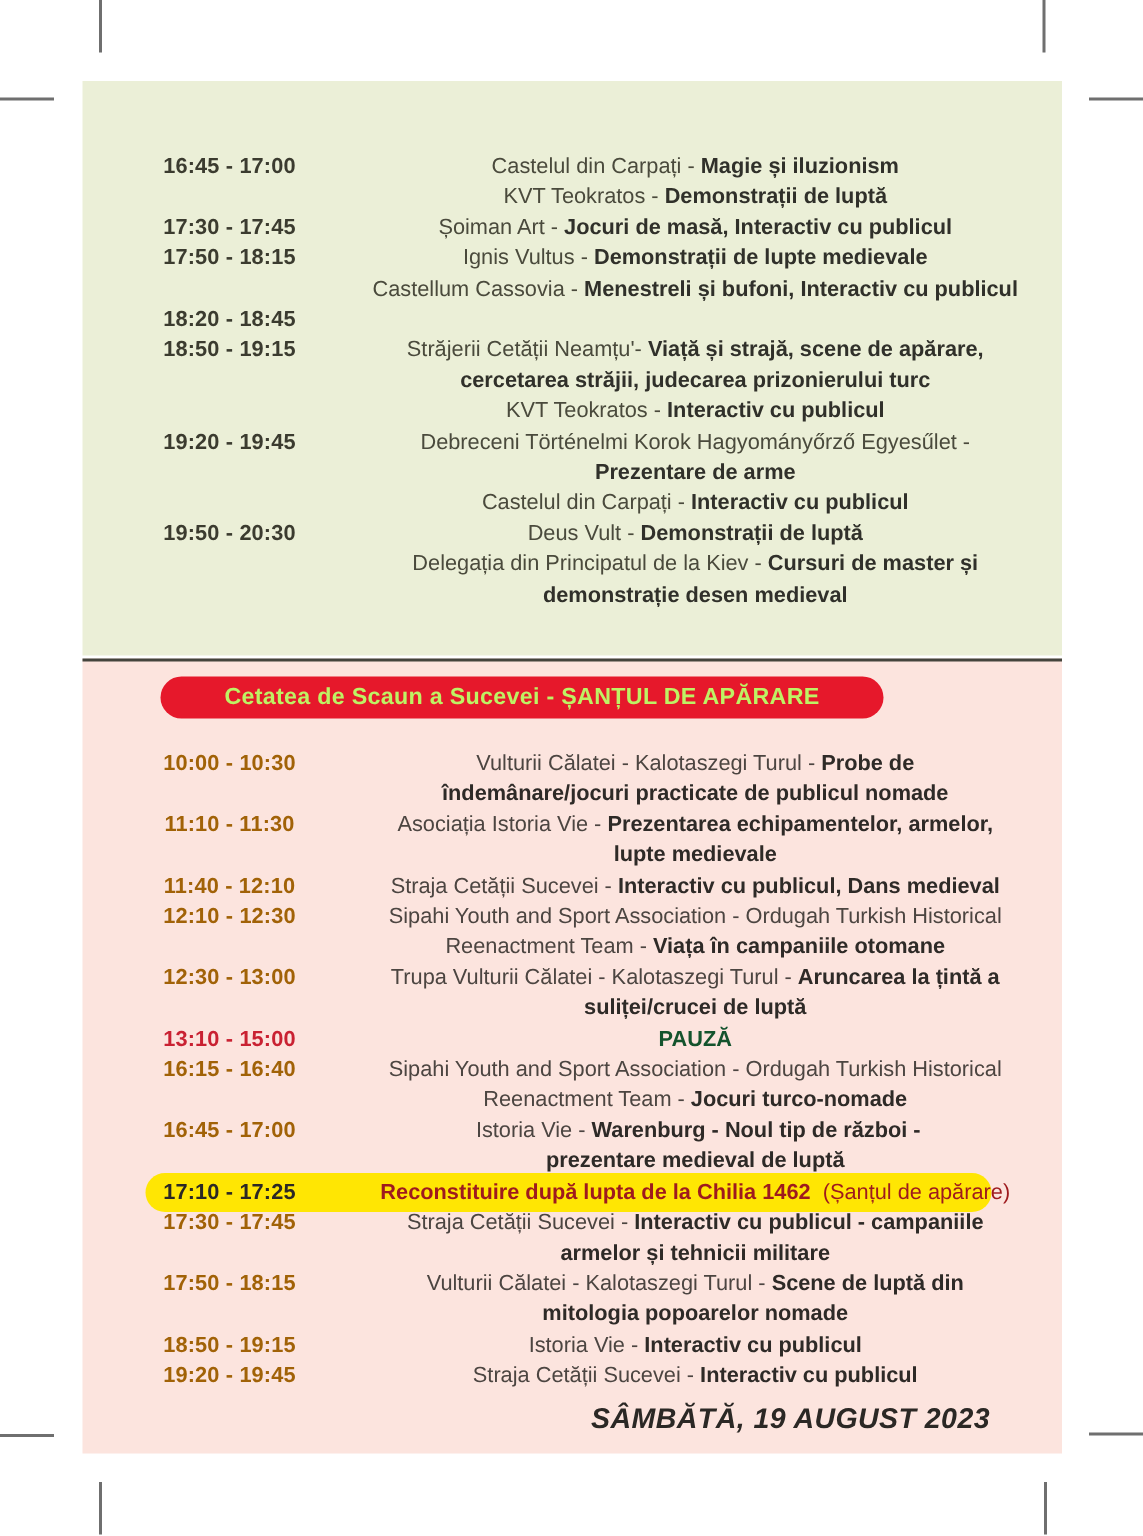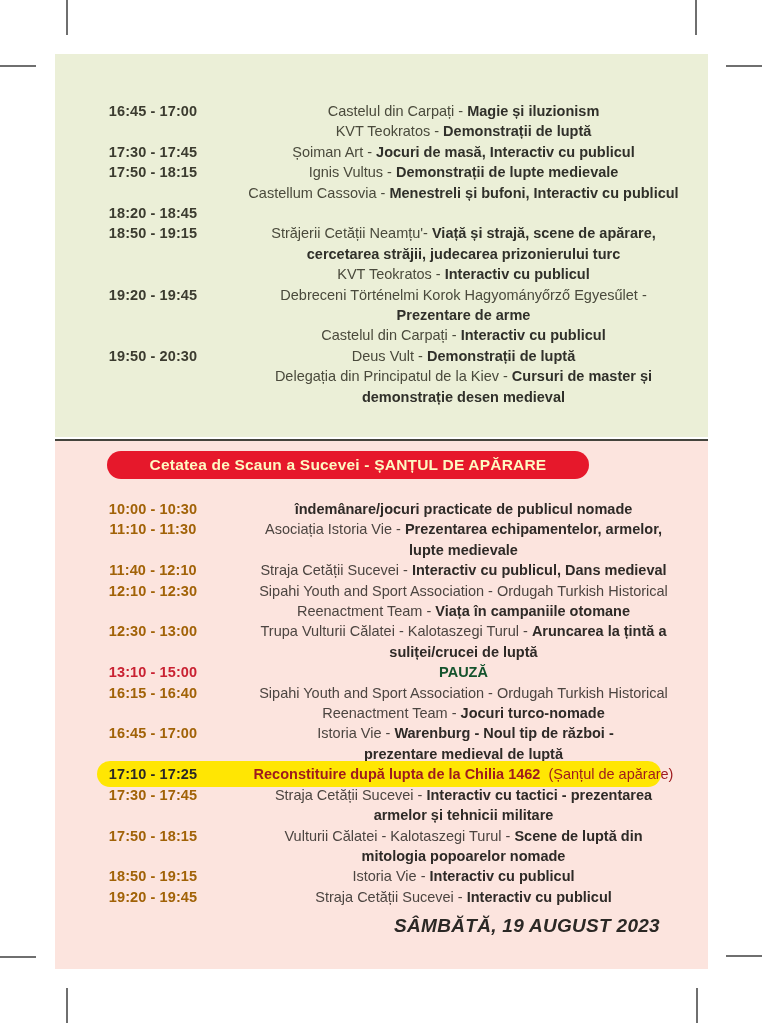--- a/index.html
+++ b/index.html
@@ -30,21 +30,21 @@
   .seg-rb{color:#14532d;font-weight:bold;}
   .seg-mb{color:#9e1a1e;font-weight:bold;}
   .seg-m{color:#9e1a1e;}
   .row.red .time{color:#c92132;}
   .row.highlight::before{content:"";position:absolute;left:-6px;top:-3px;width:564px;height:26px;
         background:#ffe603;border-radius:13px;z-index:0;}
   .row.highlight .time,.row.highlight .lines{position:relative;z-index:1;}
   .row.highlight .time{color:#2b2825;}
   
   .banner{position:absolute;left:52px;top:10px;width:482px;height:28px;border-radius:14px;
-        background:#e6182b;color:#fef9c3;font-weight:bold;font-size:15.5px;line-height:28px;
+        background:#e6182b;color:#bef264;font-weight:bold;font-size:15.5px;line-height:28px;
         text-align:center;letter-spacing:.2px;}
   .banner-wrap{position:relative;height:48px;}
   
   .date{margin-top:8px;padding-right:48px;text-align:right;font-size:19px;font-weight:bold;
         font-style:italic;color:#2b2825;letter-spacing:.3px;}
 </style>
 </head>
 <body>
 
 <div class="page">
@@ -111,20 +111,21 @@
   </div>
 
   <div class="panel panel-pink">
     <div class="banner-wrap">
       <div class="banner">Cetatea de Scaun a Sucevei - ȘANȚUL DE APĂRARE</div>
     </div>
     <div class="rows">
         <div class="row">
           <span class="time">10:00 - 10:30</span>
           <div class="lines">
+            <div class="line"><span class="seg-n">Vulturii Călatei - Kalotaszegi Turul - </span><span class="seg-b">Probe de</span></div>
             <div class="line"><span class="seg-b">îndemânare/jocuri practicate de publicul nomade</span></div>
           </div>
         </div>
         <div class="row">
           <span class="time">11:10 - 11:30</span>
           <div class="lines">
             <div class="line"><span class="seg-n">Asociația Istoria Vie - </span><span class="seg-b">Prezentarea echipamentelor, armelor,</span></div>
             <div class="line"><span class="seg-b">lupte medievale</span></div>
           </div>
         </div>
@@ -170,21 +171,21 @@
         </div>
         <div class="row highlight">
           <span class="time">17:10 - 17:25</span>
           <div class="lines">
             <div class="line"><span class="seg-mb">Reconstituire după lupta de la Chilia 1462</span><span class="seg-m">  (Șanțul de apărare)</span></div>
           </div>
         </div>
         <div class="row">
           <span class="time">17:30 - 17:45</span>
           <div class="lines">
-            <div class="line"><span class="seg-n">Straja Cetății Sucevei - </span><span class="seg-b">Interactiv cu tactici - prezentarea</span></div>
+            <div class="line"><span class="seg-n">Straja Cetății Sucevei - </span><span class="seg-b">Interactiv cu publicul - campaniile</span></div>
             <div class="line"><span class="seg-b">armelor și tehnicii militare</span></div>
           </div>
         </div>
         <div class="row">
           <span class="time">17:50 - 18:15</span>
           <div class="lines">
             <div class="line"><span class="seg-n">Vulturii Călatei - Kalotaszegi Turul - </span><span class="seg-b">Scene de luptă din</span></div>
             <div class="line"><span class="seg-b">mitologia popoarelor nomade</span></div>
           </div>
         </div>

